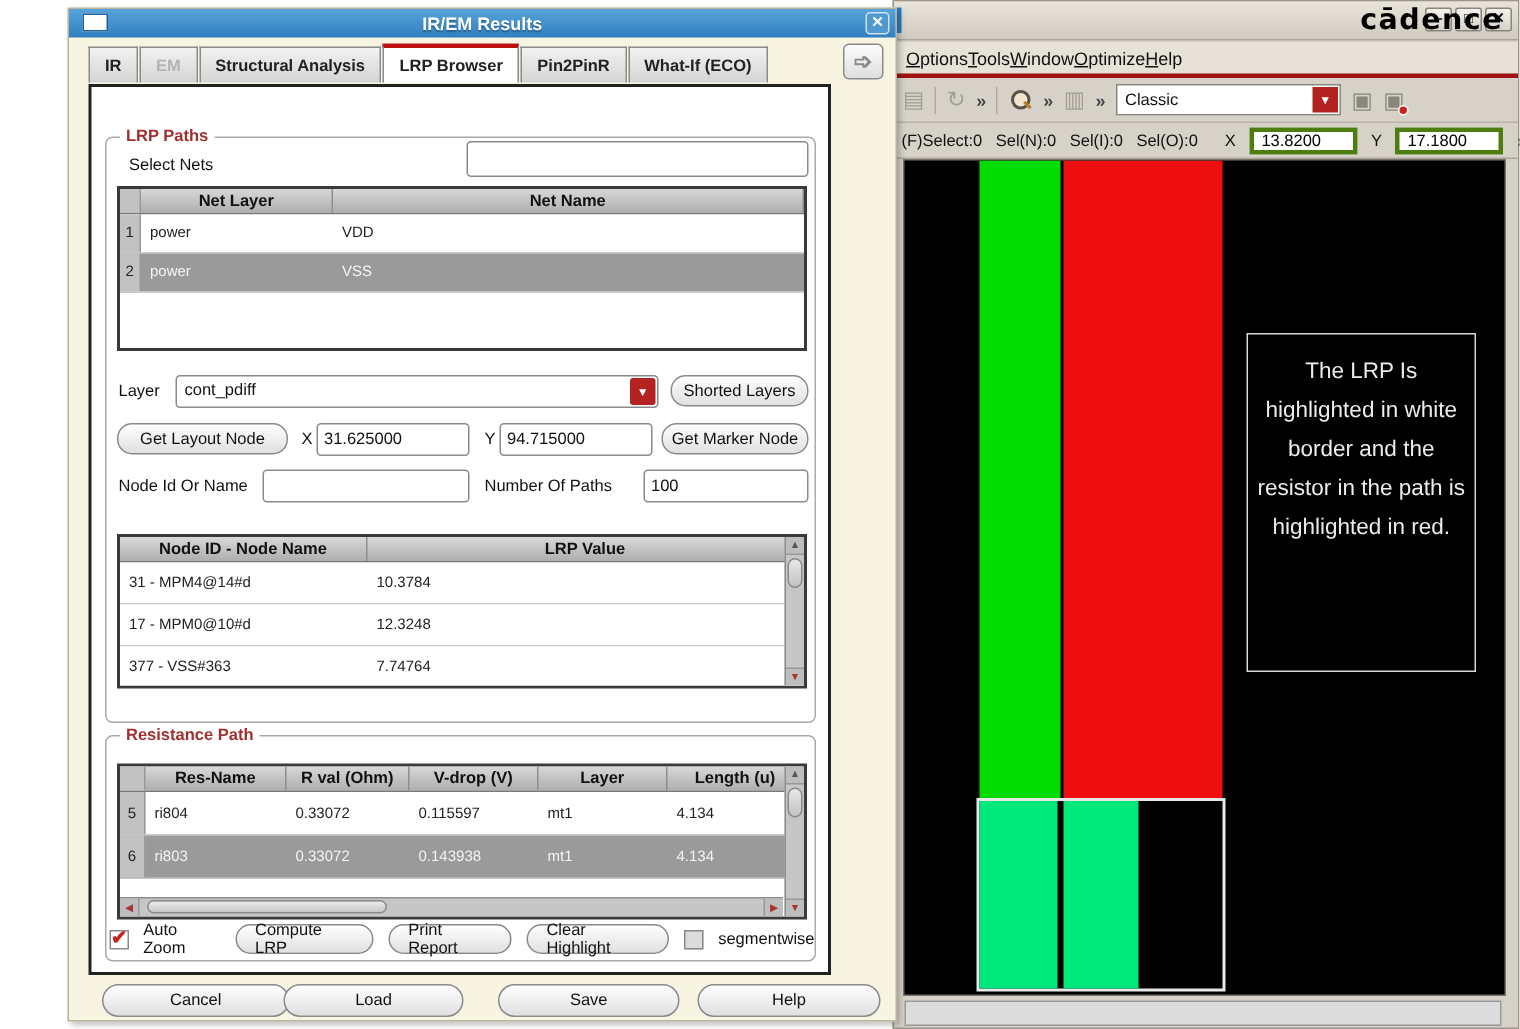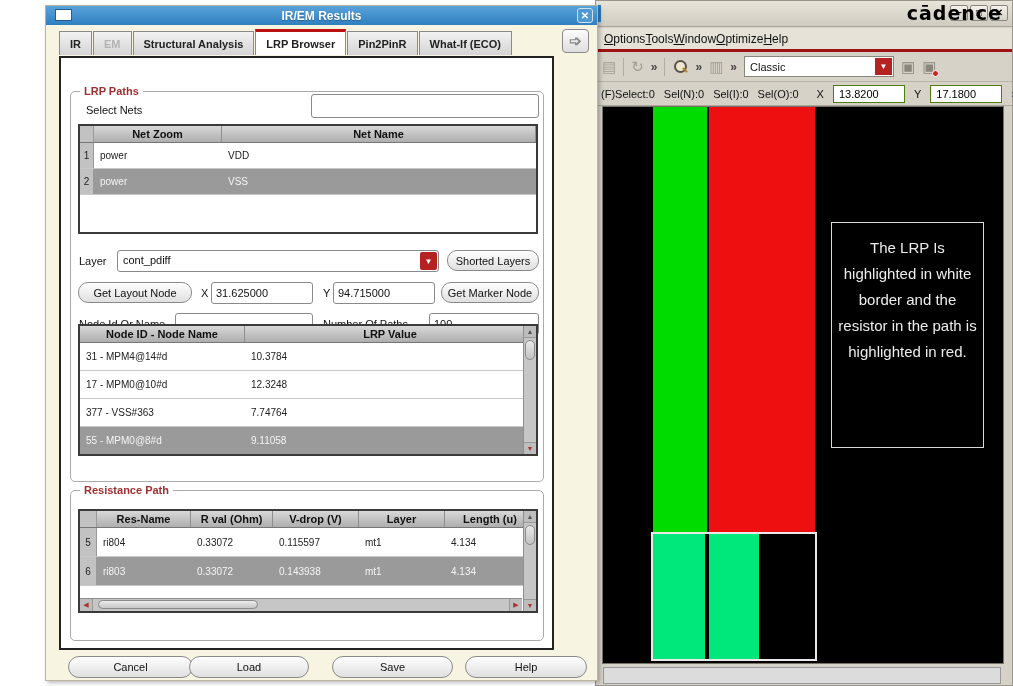--- a/index.html
+++ b/index.html
@@ -24,21 +24,21 @@
   .chev { color:#444; font-size:12px; font-weight:bold; }
   .mag { position:relative; width:16px; height:16px; }
   .mag::before { content:""; position:absolute; left:2px; top:1px; width:9px; height:9px; border:2px solid #5a5248; border-radius:50%; background:#efe7d0; }
   .mag::after { content:""; position:absolute; left:10px; top:10px; width:6px; height:2px; background:#b5802a; transform:rotate(45deg); }
   .combo { width:150px; height:21px; background:#fff; border:1px solid #8a867c; position:relative; display:flex; align-items:center; }
   .combo-text { font-size:11px; color:#111; margin-left:5px; }
   .combo-arrow { position:absolute; right:1px; top:1px; bottom:1px; width:17px; background:#b42222; color:#fff; font-size:8px; display:flex; align-items:center; justify-content:center; }
   .tb-ico2 { position:relative; color:#8a867c; font-size:15px; }
   .reddot { position:absolute; right:-3px; bottom:-1px; width:7px; height:7px; border-radius:50%; background:#cc2222; border:1px solid #fff; }
   .lay-status { position:absolute; left:0; top:81px; width:100%; height:24px; display:flex; align-items:center; gap:9px; padding:0 5px; font-size:11px; color:#222; background:#d6d2c8; border-bottom:1px solid #aaa69c; }
-  .coordbox { width:72px; height:18px; background:#fff; border:1px solid #4d7c0f; font-size:11px; padding:1px 5px; font-family:"Liberation Sans", sans-serif; }
+  .coordbox { width:72px; height:18px; background:#fff; border:3px solid #4d7c0f; font-size:11px; padding:1px 5px; font-family:"Liberation Sans", sans-serif; }
   .status-more { margin-left:auto; }
   .canvas { position:absolute; left:6px; top:105px; width:402px; height:558px; background:#000; border:1px solid #77736a; overflow:hidden; }
   .net-bar { position:absolute; top:0; height:426px; }
   .bar-green { left:50px; width:54px; }
   .bar-red { left:106px; width:106px; }
   .lrp-hl { position:absolute; left:48px; top:425px; width:166px; height:129px; border:2px solid #e8e8e8; background:#000; }
   .lrp-blk { position:absolute; top:0; bottom:0; }
   .lrp-a { left:0; width:52px; }
   .lrp-b { left:56px; width:50px; }
   .note-box { position:absolute; left:228px; top:115px; width:153px; height:226px; border:1px solid #d8d8d8; background:#000; color:#ececec; font-size:15px; line-height:26px; text-align:center; padding:12px 4px; }
@@ -95,21 +95,21 @@
   .y-lbl { position:absolute; left:252px; top:5px; }
   .y-inp { position:absolute; left:262px; top:0; width:102px; height:22px; }
   .getmark-btn { position:absolute; left:370px; top:0; width:98px; height:21px; }
 
   .row-nodeid { position:absolute; left:0; top:221px; width:100%; height:24px; }
   .nodeid-lbl { position:absolute; left:8px; top:5px; }
   .nodeid-inp { position:absolute; left:104px; top:0; width:138px; height:22px; }
   .numpaths-lbl { position:absolute; left:252px; top:5px; }
   .numpaths-inp { position:absolute; left:358px; top:0; width:110px; height:22px; }
 
-  .nodes-tbl { left:7px; top:232px; width:460px; height:132px; }
+  .nodes-tbl { left:7px; top:264px; width:460px; height:103px; }
   .nodes-c1 { width:165px; }
   .nodes-c2 { flex:1; }
   .nodes-row { height:28px; }
   .vscroll { position:absolute; right:0; top:0; bottom:0; width:13px; background:#c6c6c6; border-left:1px solid #8e8e8e; }
   .vscroll .up, .vscroll .dn { position:absolute; left:0; width:100%; height:12px; background:#bdbdbd; color:#555; font-size:7px; display:flex; align-items:center; justify-content:center; }
   .vscroll .up { top:0; border-bottom:1px solid #999; }
   .vscroll .dn { bottom:0; border-top:1px solid #999; color:#a33; }
   .vscroll .thumb { position:absolute; left:1px; top:14px; width:10px; height:20px; background:linear-gradient(#e8e8e8,#c2c2c2); border:1px solid #8a8a8a; border-radius:5px; }
 
   .res-tbl { left:7px; top:18px; width:460px; height:104px; }
@@ -221,21 +221,21 @@
   <div class="frame">
 
     <div class="gbox gb1">
       <span class="gbox-legend">LRP Paths</span>
       <span class="lbl sel-nets-lbl">Select Nets</span>
       <input class="inp sel-nets-inp" value="" style="">
 
       <div class="tbl nets-tbl">
         <div class="thead">
           <div class="th gut"></div>
-          <div class="th nets-c1">Net Zoom</div>
+          <div class="th nets-c1">Net Layer</div>
           <div class="th nets-c2">Net Name</div>
         </div>
         <div class="trow nets-row">
           <div class="td gut">1</div>
           <div class="td nets-c1">power</div>
           <div class="td nets-c2">VDD</div>
         </div>
         <div class="trow nets-row sel">
           <div class="td gut">2</div>
           <div class="td nets-c1">power</div>
@@ -330,20 +330,29 @@
           <div class="dn">▼</div>
         </div>
         <div class="hscroll">
           <div class="la">◀</div>
           <div class="hthumb"></div>
           <div class="ra">▶</div>
         </div>
       </div>
     </div>
 
+    <div class="controls">
+      <span class="chk checked"></span>
+      <span class="lbl">Auto Zoom</span>
+      <div class="pill ctl-pill">Compute LRP</div>
+      <div class="pill ctl-pill">Print Report</div>
+      <div class="pill ctl-pill">Clear Highlight</div>
+      <span class="chk flat"></span>
+      <span class="lbl">segmentwise</span>
+    </div>
   </div>
 
   <div class="footer">
     <div class="pill fbtn f-cancel">Cancel</div>
     <div class="pill fbtn f-load">Load</div>
     <div class="pill fbtn f-save">Save</div>
     <div class="pill fbtn f-help">Help</div>
   </div>
 </div>
 

